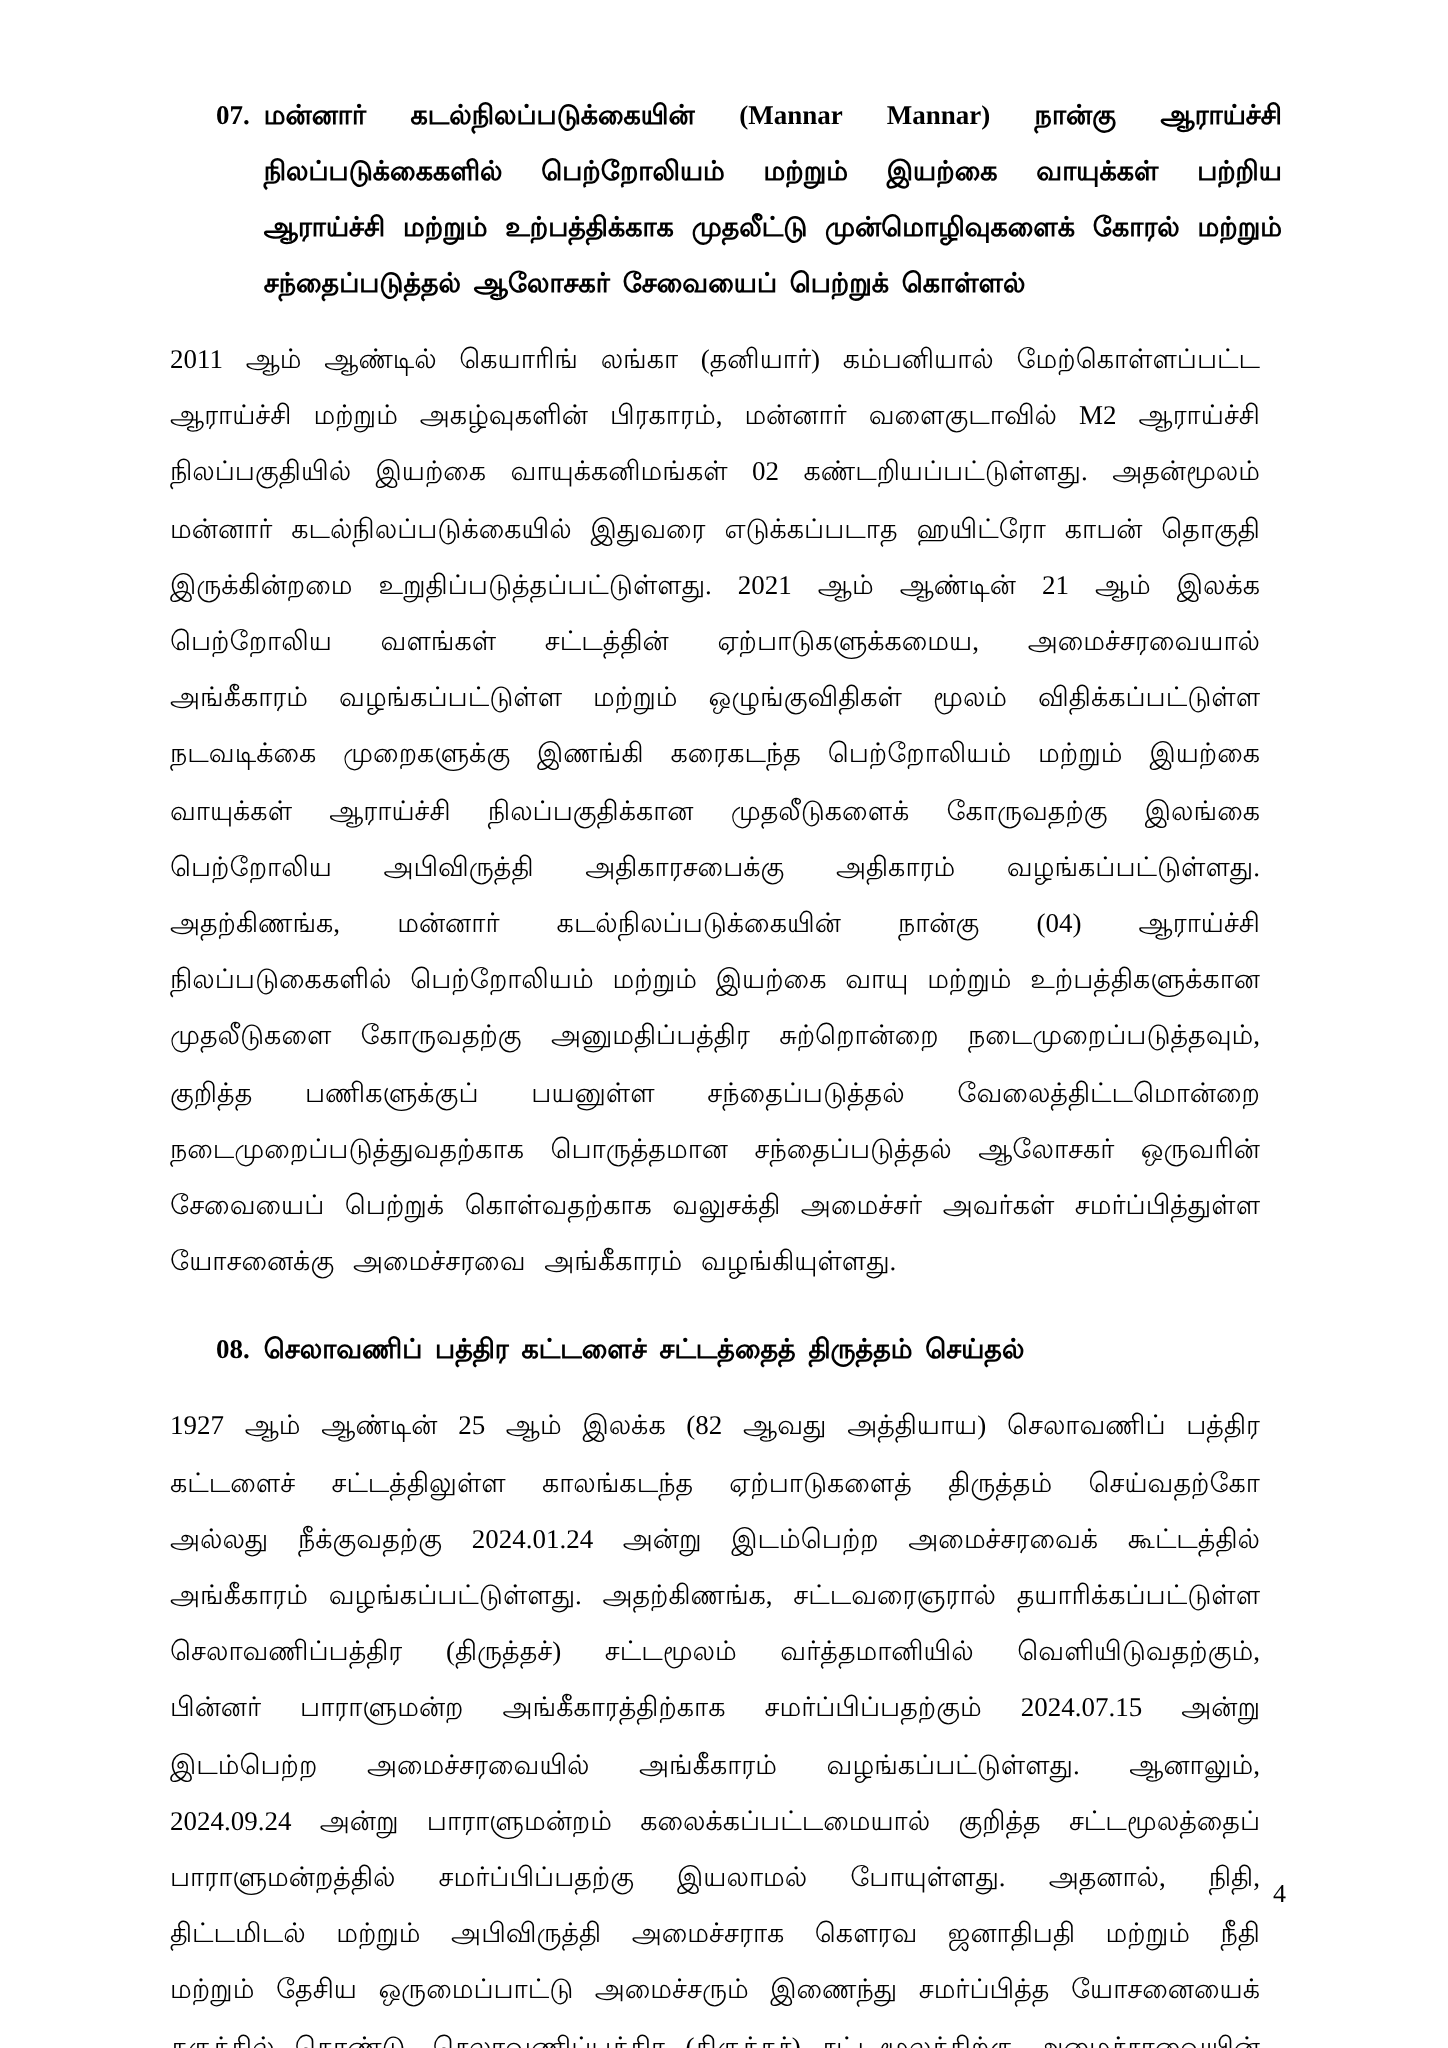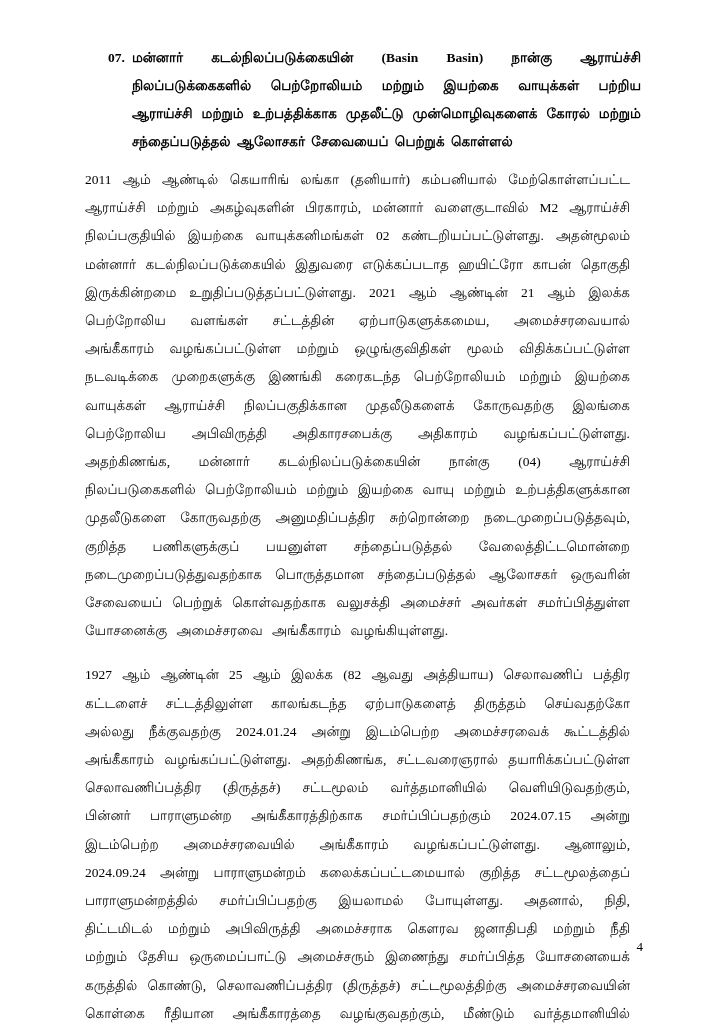--- a/index.html
+++ b/index.html
@@ -59,24 +59,28 @@
   }
 </style>
 </head>
 <body>
 
 <div class="page">
 
   <div class="section">
     <div class="section-heading">
       <span class="section-number">07.</span>
-      <span class="section-heading-text">மன்னார் கடல்நிலப்படுக்கையின் (Basin Basin) நான்கு ஆராய்ச்சி நிலப்படுக்கைகளில் பெற்றோலியம் மற்றும் இயற்கை வாயுக்கள் பற்றிய ஆராய்ச்சி மற்றும் உற்பத்திக்காக முதலீட்டு முன்மொழிவுகளைக் கோரல் மற்றும் சந்தைப்படுத்தல் ஆலோசகர் சேவையைப் பெற்றுக் கொள்ளல்</span>
+      <span class="section-heading-text">மன்னார் கடல்நிலப்படுக்கையின் (Mannar Mannar) நான்கு ஆராய்ச்சி நிலப்படுக்கைகளில் பெற்றோலியம் மற்றும் இயற்கை வாயுக்கள் பற்றிய ஆராய்ச்சி மற்றும் உற்பத்திக்காக முதலீட்டு முன்மொழிவுகளைக் கோரல் மற்றும் சந்தைப்படுத்தல் ஆலோசகர் சேவையைப் பெற்றுக் கொள்ளல்</span>
     </div>
     <p class="section-body">2011 ஆம் ஆண்டில் கெயாரிங் லங்கா (தனியார்) கம்பனியால் மேற்கொள்ளப்பட்ட ஆராய்ச்சி மற்றும் அகழ்வுகளின் பிரகாரம், மன்னார் வளைகுடாவில் M2 ஆராய்ச்சி நிலப்பகுதியில் இயற்கை வாயுக்கனிமங்கள் 02 கண்டறியப்பட்டுள்ளது. அதன்மூலம் மன்னார் கடல்நிலப்படுக்கையில் இதுவரை எடுக்கப்படாத ஹயிட்ரோ காபன் தொகுதி இருக்கின்றமை உறுதிப்படுத்தப்பட்டுள்ளது. 2021 ஆம் ஆண்டின் 21 ஆம் இலக்க பெற்றோலிய வளங்கள் சட்டத்தின் ஏற்பாடுகளுக்கமைய, அமைச்சரவையால் அங்கீகாரம் வழங்கப்பட்டுள்ள மற்றும் ஒழுங்குவிதிகள் மூலம் விதிக்கப்பட்டுள்ள நடவடிக்கை முறைகளுக்கு இணங்கி கரைகடந்த பெற்றோலியம் மற்றும் இயற்கை வாயுக்கள் ஆராய்ச்சி நிலப்பகுதிக்கான முதலீடுகளைக் கோருவதற்கு இலங்கை பெற்றோலிய அபிவிருத்தி அதிகாரசபைக்கு அதிகாரம் வழங்கப்பட்டுள்ளது. அதற்கிணங்க, மன்னார் கடல்நிலப்படுக்கையின் நான்கு (04) ஆராய்ச்சி நிலப்படுகைகளில் பெற்றோலியம் மற்றும் இயற்கை வாயு மற்றும் உற்பத்திகளுக்கான முதலீடுகளை கோருவதற்கு அனுமதிப்பத்திர சுற்றொன்றை நடைமுறைப்படுத்தவும், குறித்த பணிகளுக்குப் பயனுள்ள சந்தைப்படுத்தல் வேலைத்திட்டமொன்றை நடைமுறைப்படுத்துவதற்காக பொருத்தமான சந்தைப்படுத்தல் ஆலோசகர் ஒருவரின் சேவையைப் பெற்றுக் கொள்வதற்காக வலுசக்தி அமைச்சர் அவர்கள் சமர்ப்பித்துள்ள யோசனைக்கு அமைச்சரவை அங்கீகாரம் வழங்கியுள்ளது.</p>
   </div>
 
   <div class="section">
+    <div class="section-heading">
+      <span class="section-number">08.</span>
+      <span class="section-heading-text">செலாவணிப் பத்திர கட்டளைச் சட்டத்தைத் திருத்தம் செய்தல்</span>
+    </div>
     <p class="section-body">1927 ஆம் ஆண்டின் 25 ஆம் இலக்க (82 ஆவது அத்தியாய) செலாவணிப் பத்திர கட்டளைச் சட்டத்திலுள்ள காலங்கடந்த ஏற்பாடுகளைத் திருத்தம் செய்வதற்கோ அல்லது நீக்குவதற்கு 2024.01.24 அன்று இடம்பெற்ற அமைச்சரவைக் கூட்டத்தில் அங்கீகாரம் வழங்கப்பட்டுள்ளது. அதற்கிணங்க, சட்டவரைஞரால் தயாரிக்கப்பட்டுள்ள செலாவணிப்பத்திர (திருத்தச்) சட்டமூலம் வர்த்தமானியில் வெளியிடுவதற்கும், பின்னர் பாராளுமன்ற அங்கீகாரத்திற்காக சமர்ப்பிப்பதற்கும் 2024.07.15 அன்று இடம்பெற்ற அமைச்சரவையில் அங்கீகாரம் வழங்கப்பட்டுள்ளது. ஆனாலும், 2024.09.24 அன்று பாராளுமன்றம் கலைக்கப்பட்டமையால் குறித்த சட்டமூலத்தைப் பாராளுமன்றத்தில் சமர்ப்பிப்பதற்கு இயலாமல் போயுள்ளது. அதனால், நிதி, திட்டமிடல் மற்றும் அபிவிருத்தி அமைச்சராக கௌரவ ஜனாதிபதி மற்றும் நீதி மற்றும் தேசிய ஒருமைப்பாட்டு அமைச்சரும் இணைந்து சமர்ப்பித்த யோசனையைக் கருத்தில் கொண்டு, செலாவணிப்பத்திர (திருத்தச்) சட்டமூலத்திற்கு அமைச்சரவையின் கொள்கை ரீதியான அங்கீகாரத்தை வழங்குவதற்கும், மீண்டும் வர்த்தமானியில் வெளியிட்டு, பின்னர் பாராளுமன்ற அங்கீகாரத்திற்காக சமர்ப்பிப்பதற்கும் அங்கீகாரம் வழங்குவதற்கு அமைச்சரவை தீர்மானித்துள்ளது.</p>
   </div>
 
 </div>
 
 <div class="page-number">4</div>
 
 </body></html>

